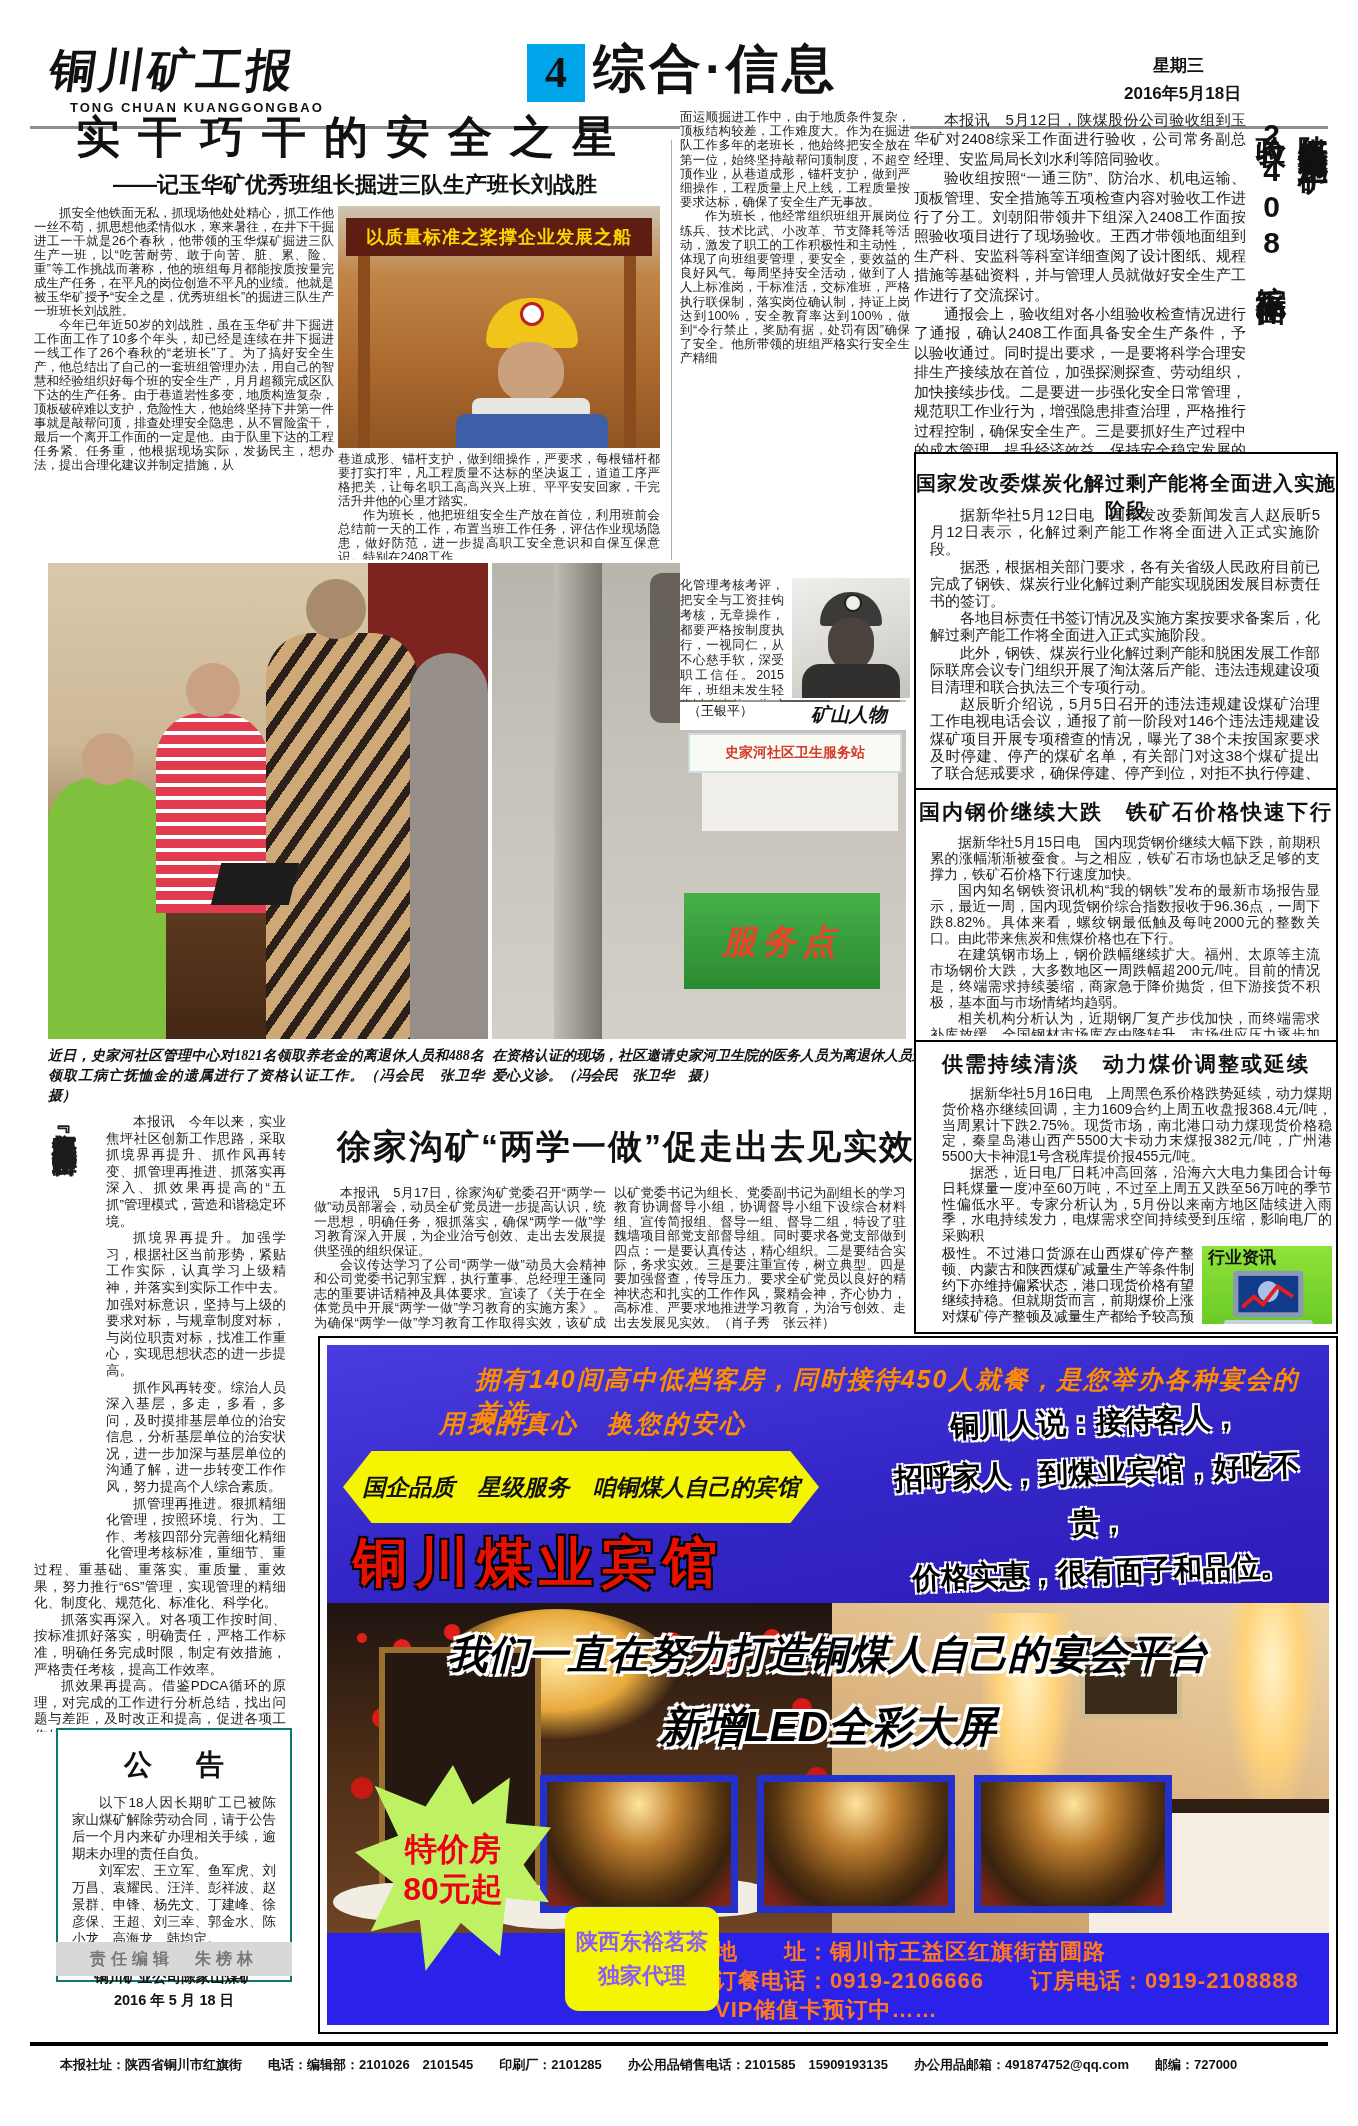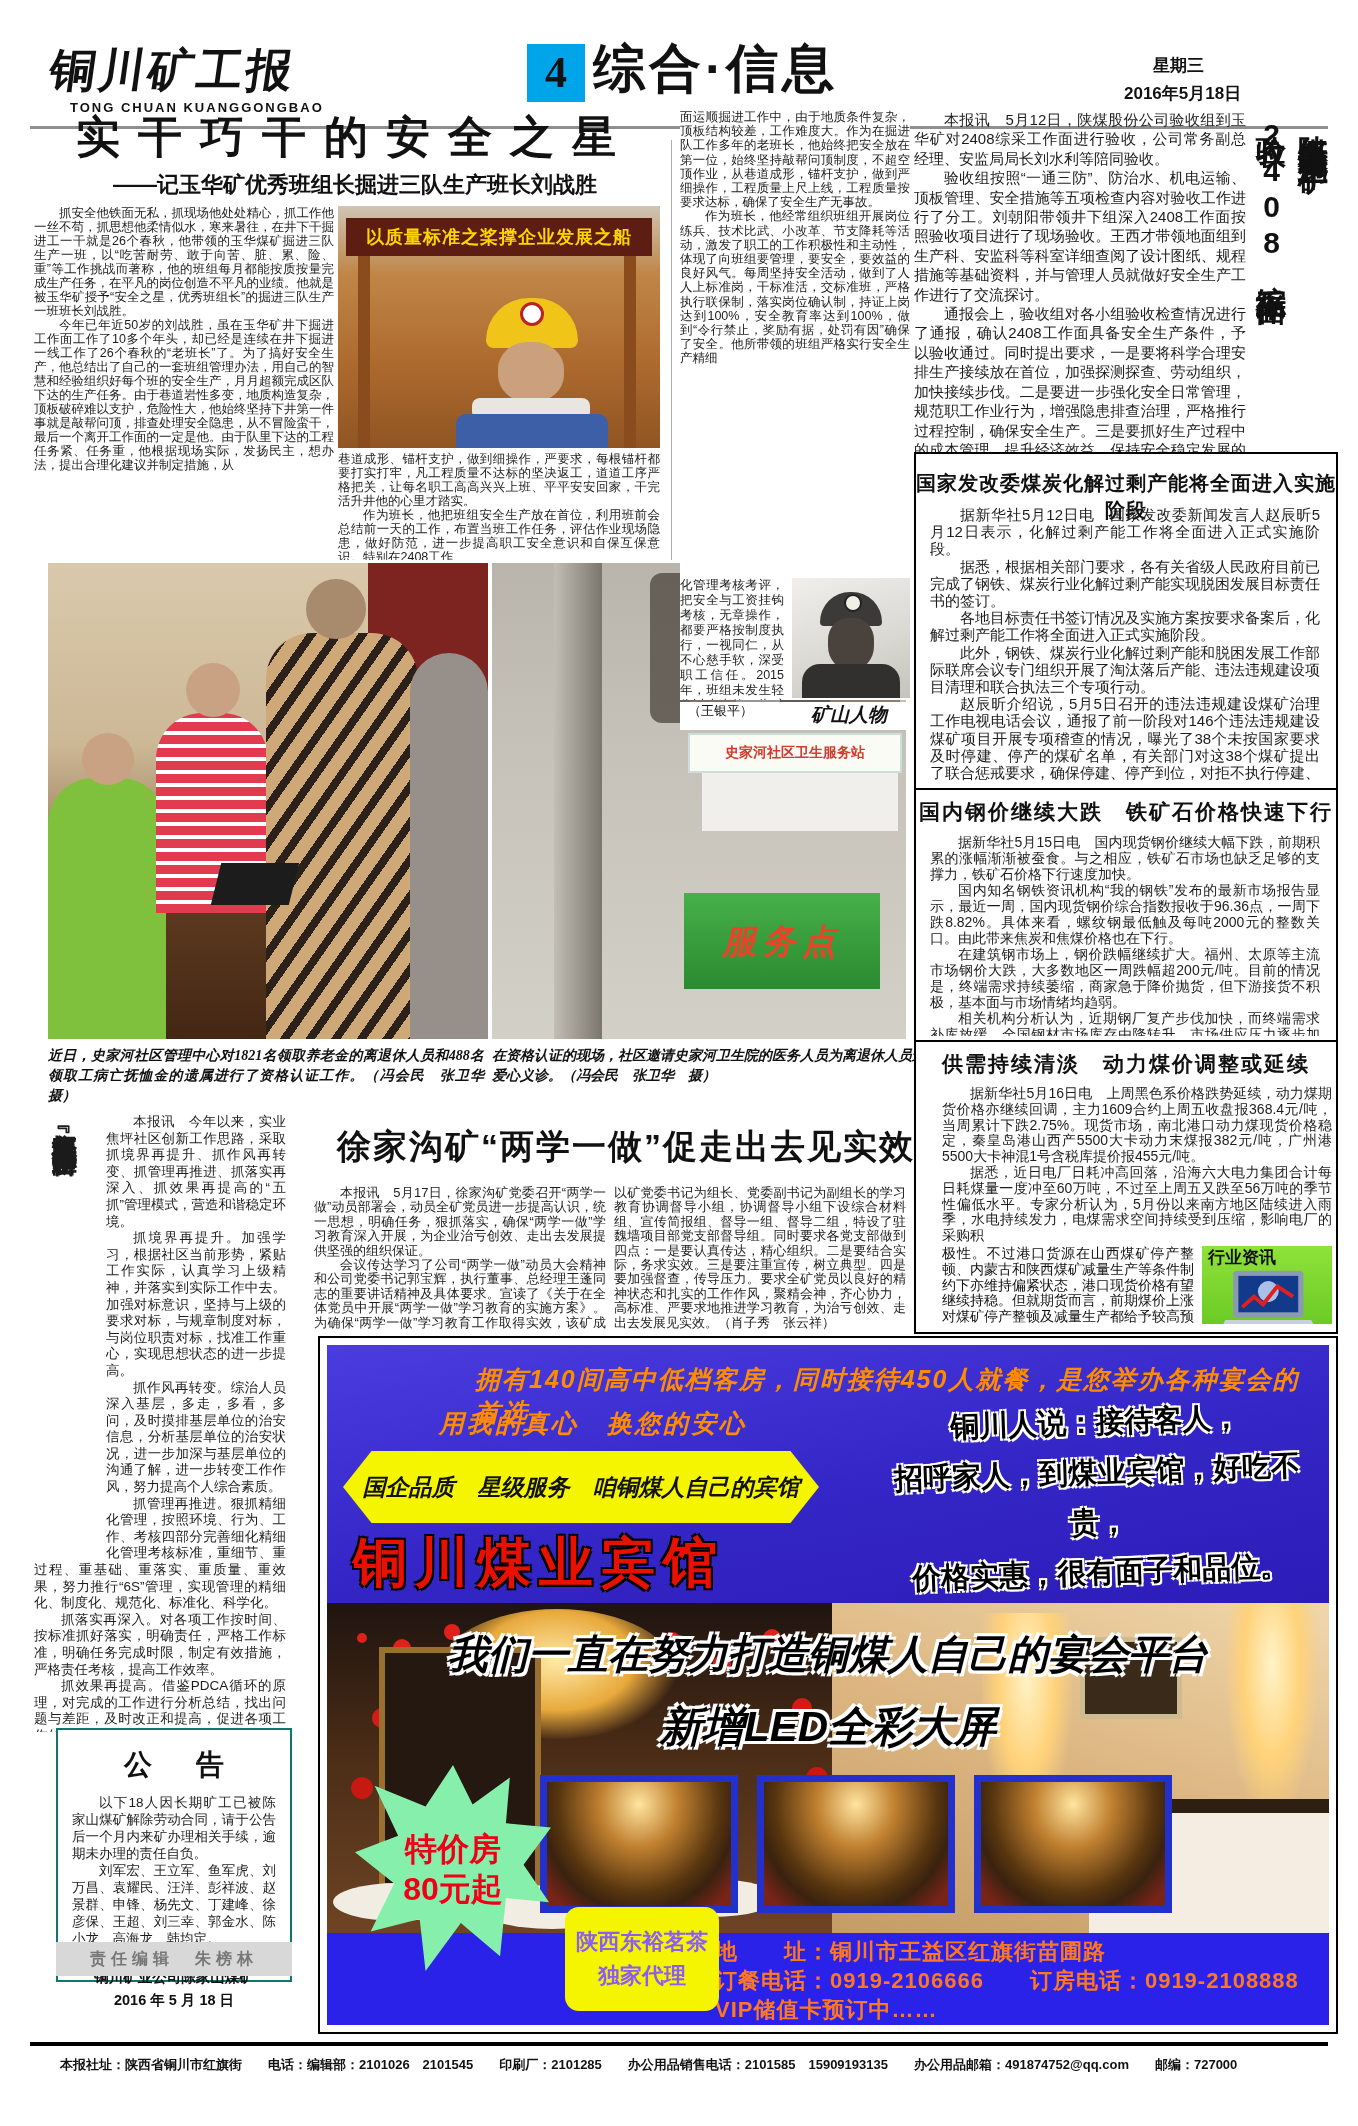--- a/index.html
+++ b/index.html
@@ -153,21 +153,21 @@
   .bed{position:absolute;right:0;bottom:0;width:240px;height:120px;background:#f5ede1;border-top:14px solid #2e1f12;}
   .ad-ov1{position:absolute;left:0;top:24px;width:100%;text-align:center;font-size:40px;font-weight:bold;font-style:italic;color:#000;
           text-shadow:-3px -3px 0 #fff,3px -3px 0 #fff,-3px 3px 0 #fff,3px 3px 0 #fff;z-index:5;}
   .ad-ov2{position:absolute;left:0;top:96px;width:100%;text-align:center;font-size:42px;font-weight:bold;font-style:italic;color:#000;
           text-shadow:-3px -3px 0 #fff,3px -3px 0 #fff,-3px 3px 0 #fff,3px 3px 0 #fff;z-index:5;}
   .thumb{position:absolute;top:172px;width:198px;height:138px;border:7px solid #2330cc;box-sizing:border-box;
          background:radial-gradient(ellipse at 50% 18%,#ffe5a0 0%,#c08030 30%,#57350f 62%,#3a2210 75%,#7a2418 92%);z-index:5;}
   .t1{left:213px;} .t2{left:430px;} .t3{left:647px;}
   .ad-bot{position:absolute;left:0;top:588px;width:100%;height:92px;background:#2a22e8;}
   .ad-contact{position:absolute;left:388px;top:4px;color:#ff7722;font-size:22px;font-weight:bold;line-height:29px;letter-spacing:1px;}
-  .star{position:absolute;left:28px;top:420px;width:196px;height:208px;background:#86efac;z-index:6;
+  .star{position:absolute;left:28px;top:420px;width:196px;height:208px;background:#bef264;z-index:6;
         clip-path:polygon(50% 0%,60% 19%,79% 6%,77% 28%,100% 30%,86% 48%,99% 66%,77% 64%,74% 92%,54% 76%,36% 99%,33% 74%,8% 80%,20% 57%,0% 42%,22% 34%,10% 10%,36% 20%);
         display:flex;align-items:center;justify-content:center;}
   .star-text{color:#f00016;font-size:32px;font-weight:bold;text-align:center;white-space:pre-line;line-height:40px;}
   .teabox{position:absolute;left:238px;top:562px;width:154px;height:104px;background:#f5f500;border-radius:14px;z-index:6;
           display:flex;align-items:center;justify-content:center;}
   .tea-text{color:#8b5cf6;font-size:22px;font-weight:bold;text-align:center;white-space:pre-line;line-height:34px;}
 
   
   .foot-rule{left:30px;top:2042px;width:1298px;height:4px;background:#000;}
   .foot-text{left:60px;top:2056px;width:1300px;font-size:13px;font-weight:bold;white-space:nowrap;}

